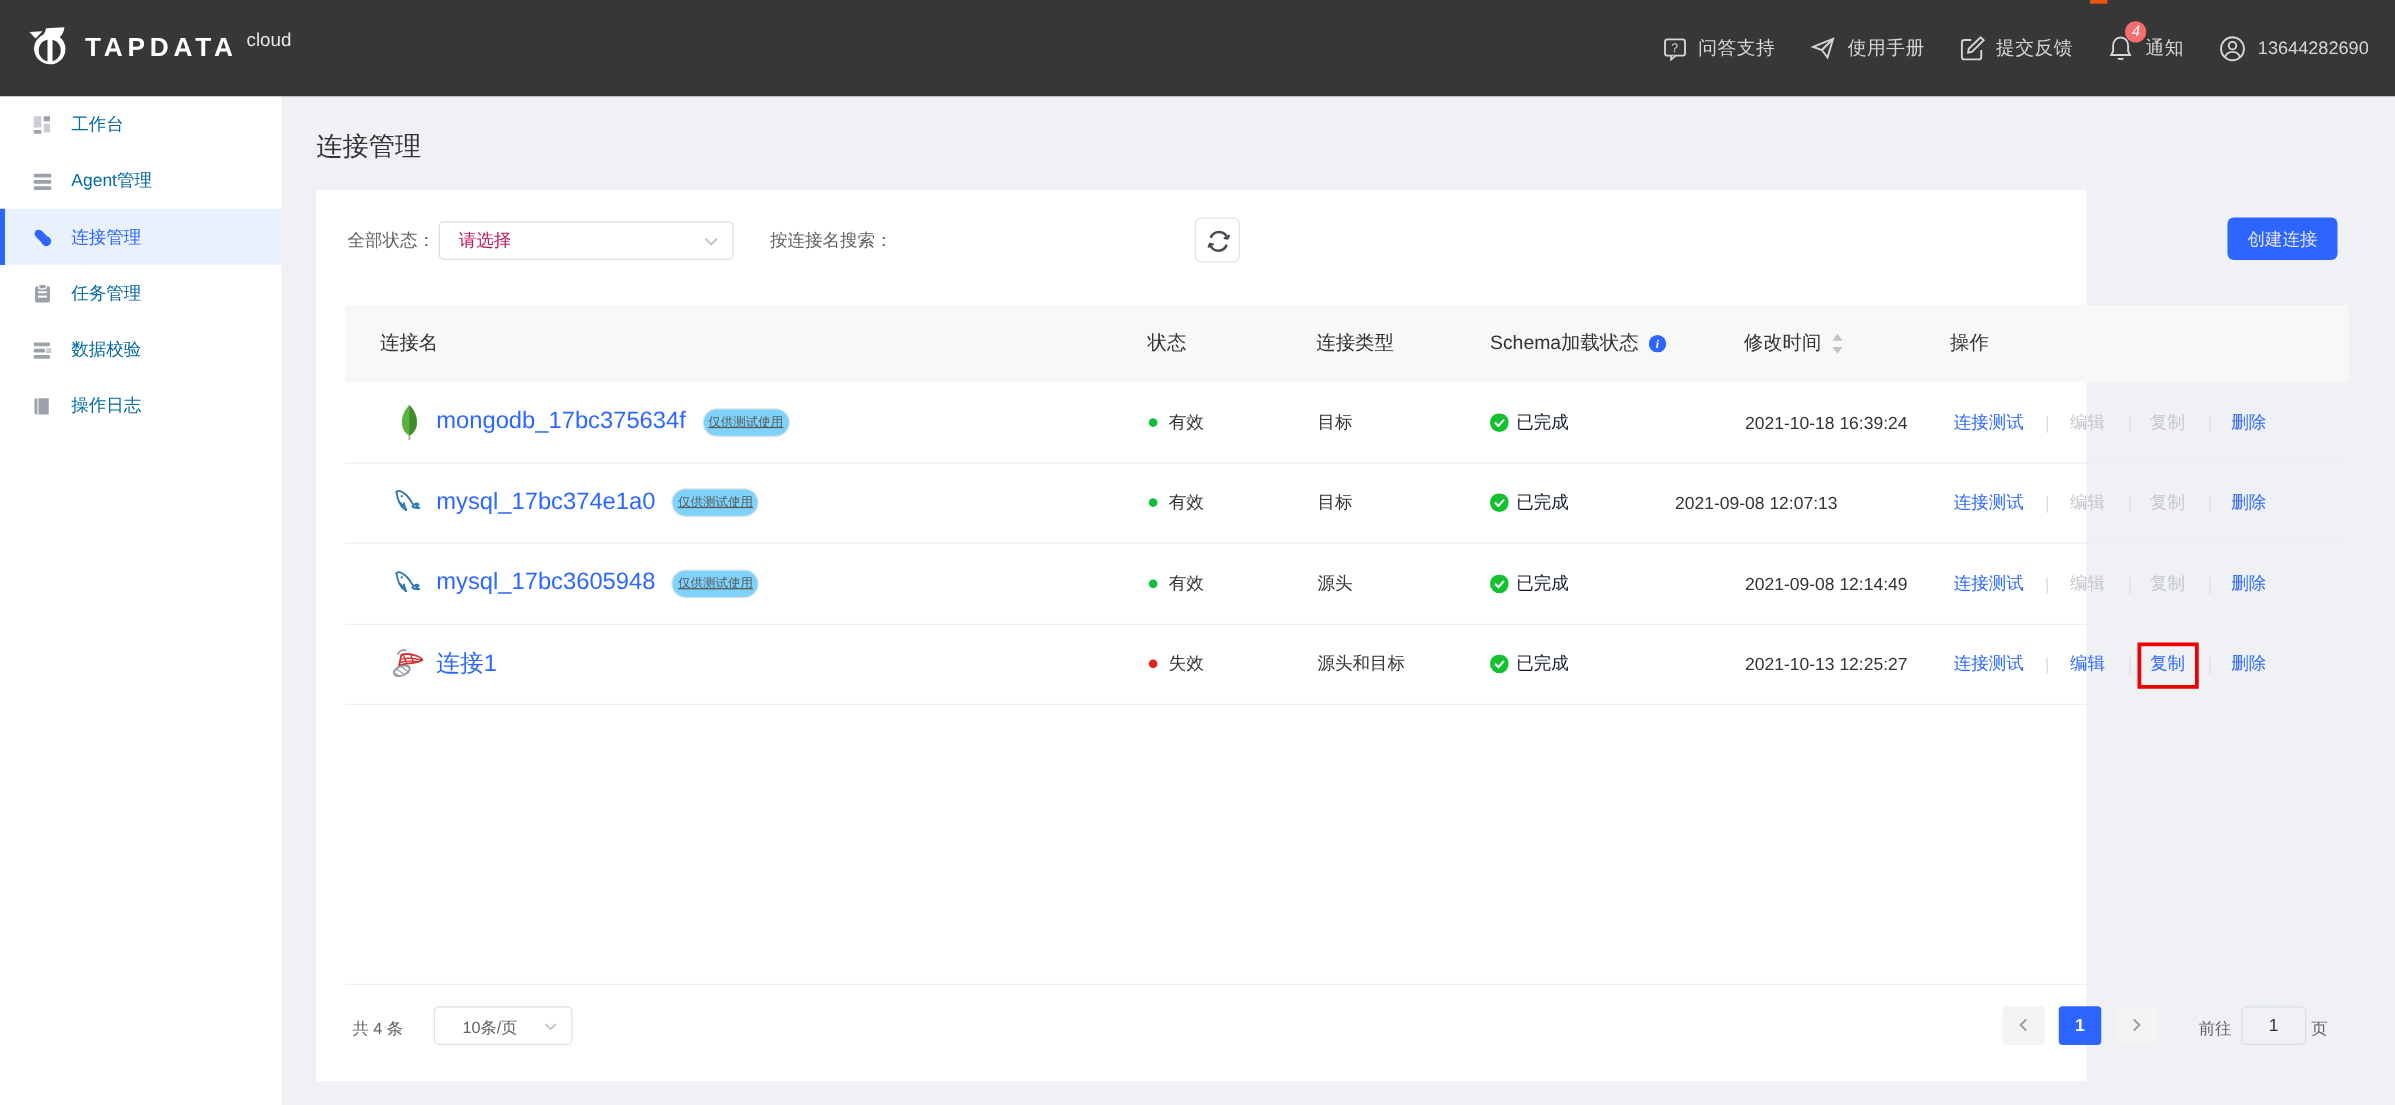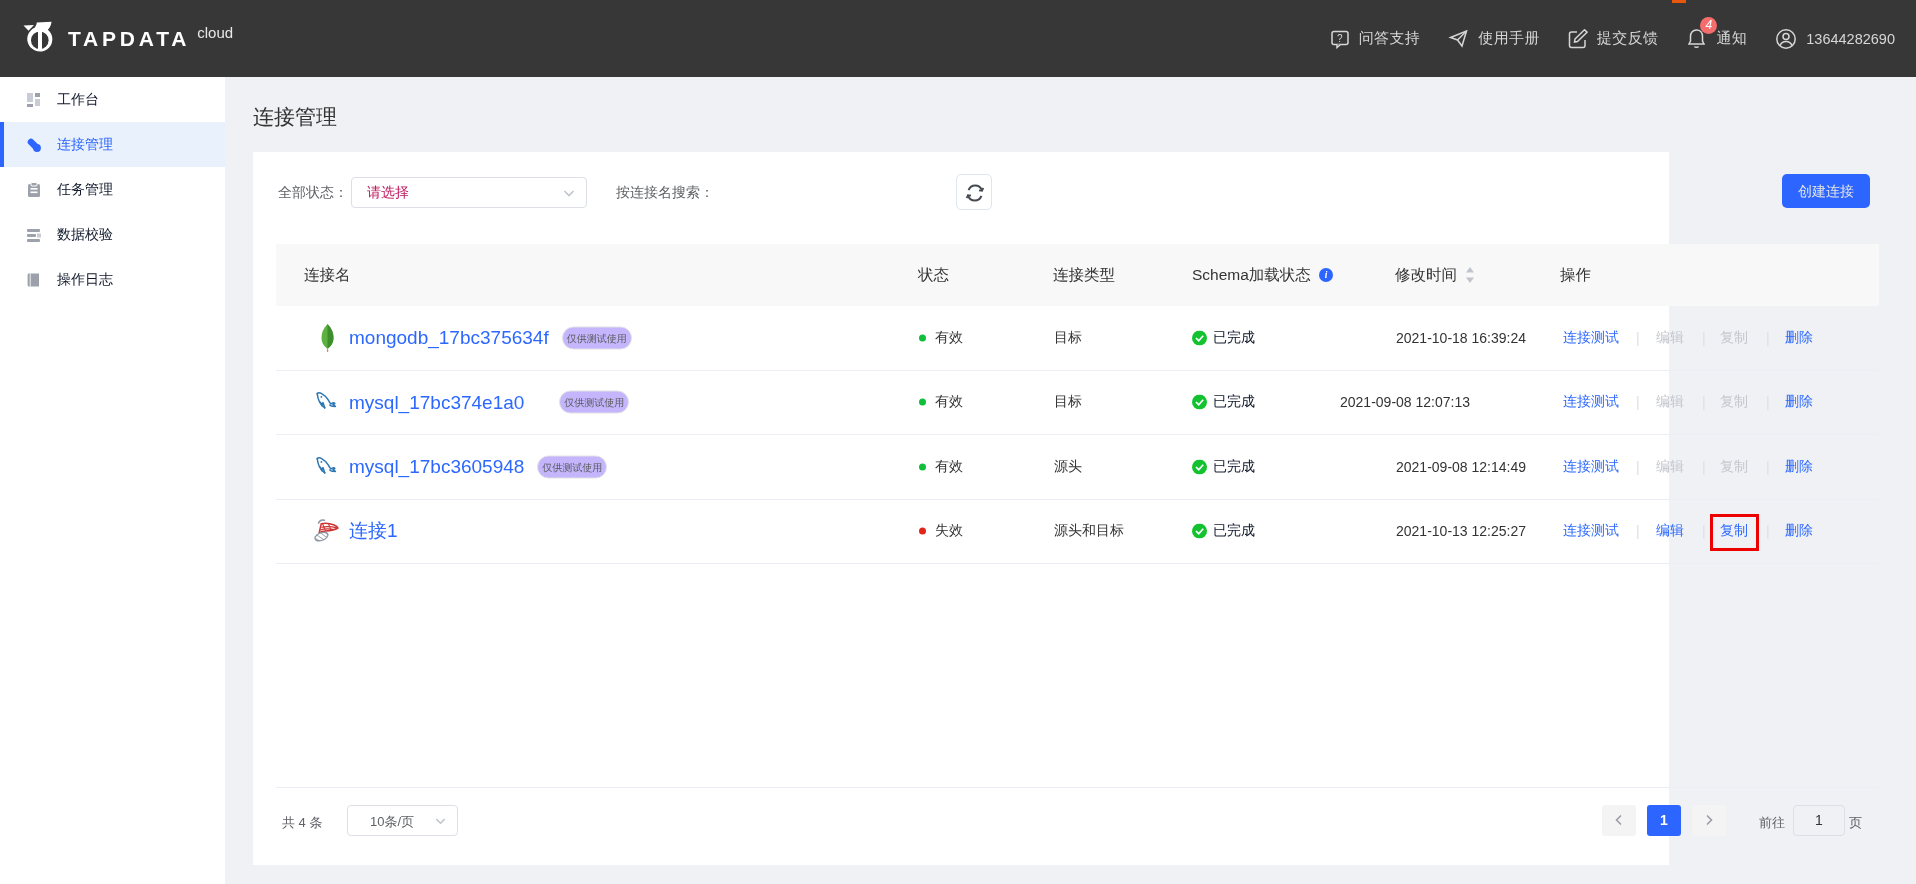--- a/index.html
+++ b/index.html
@@ -14,21 +14,21 @@
 .tmenu { position:absolute; right:21px; top:0; height:77px; display:flex; align-items:center; color:#d6d6d6; font-size:15px; letter-spacing:0.4px; }
 .titem { display:flex; align-items:center; margin-left:28px; }
 .titem svg { margin-right:9px; }
 .bellwrap { position:relative; }
 .badge { position:absolute; left:14px; top:-11px; background:#f56c6c; color:#fff; min-width:17px; height:17px; border-radius:9px; font-size:12px; line-height:17px; text-align:center; padding:0 2px; }
 .phone { font-size:14.5px; letter-spacing:0; }
 .blip { position:absolute; left:1672px; top:0; width:14px; height:3px; background:#e8570f; }
 
 
 .sidebar { position:absolute; left:0; top:77px; width:225px; height:807px; background:#fff; z-index:4; }
-.mitem { position:relative; height:45px; display:flex; align-items:center; font-size:14px; color:#0f172a; }
+.mitem { position:relative; height:45px; display:flex; align-items:center; font-size:14px; color:#0369a1; }
 .mitem .mic { width:16px; height:16px; margin-left:26px; margin-right:15px; flex:0 0 16px; }
 .mitem.active { background:#e9f1fd; color:#2c65ff; }
 .mitem.active::before { content:""; position:absolute; left:0; top:0; width:4px; height:45px; background:#2c65ff; }
 
 
 .main { position:absolute; left:225px; top:77px; width:1691px; height:807px; background:#eff1f4; }
 .ptitle { position:absolute; left:28px; top:26px; font-size:21px; font-weight:400; color:#333; }
 .card { position:absolute; left:28px; top:75px; width:1416px; height:713px; background:#fff; }
 
 
@@ -40,21 +40,21 @@
 .createbtn { position:absolute; left:1529px; top:22px; width:88px; height:34px; background:#2c65ff; border-radius:5px; color:#e5e5e5; font-size:14px; text-align:center; line-height:34px; }
 
 
 .thead { position:absolute; left:23px; top:92px; width:1603px; height:62px; background:#f8f8f9; color:#333; font-size:15.5px; font-weight:500; }
 .thead span { position:absolute; top:50%; transform:translateY(-50%); }
 .trow { position:absolute; left:23px; width:1603px; height:64.5px; border-bottom:1px solid #ebeef5; font-size:14px; color:#333; }
 .trow > * { position:absolute; top:50%; transform:translateY(-50%); }
 .namewrap { display:flex; align-items:center; }
 .cname { color:#2c68ff; font-size:19px; }
 .namewrap .tag { position:static; transform:none; margin-left:13px; }
-.tag { left:0; height:23px; line-height:21px; border:1px solid #e3e3e3; background:#c4b5fd; border-radius:12px; color:#595959; font-size:10px; padding:0 4px; white-space:nowrap; }
+.tag { left:0; height:23px; line-height:21px; border:1px solid #e3e3e3; background:#7dd3fc; border-radius:12px; color:#595959; font-size:10px; padding:0 4px; white-space:nowrap;text-decoration:underline; }
 .dot { width:7px; height:7px; border-radius:3.5px; }
 .gdot { background:#0fbe3b; }
 .rdot { background:#e1251b; }
 .oklabel { color:#0f172a; }
 .lnk { color:#2c68ff; }
 .dis { color:#c3c6cc; }
 .sep { color:#e0e0e0; }
 .redbox { position:absolute; left:1434px; top:14px; width:49px; height:37px; border:3px solid #ec0000; transform:none; }
 
 
@@ -115,20 +115,25 @@
   <div class="blip"></div>
 </div>
 
 <div class="sidebar">
   <div class="mitem"><svg class="mic" viewBox="0 0 16 16">
         <rect x="1" y="1" width="6" height="9" fill="#c9ccd4"></rect>
         <rect x="9" y="1" width="5" height="4" fill="#9ca1ab"></rect>
         <rect x="9" y="7" width="5" height="7" fill="#c9ccd4"></rect>
         <rect x="1" y="12" width="6" height="3" fill="#9ca1ab"></rect>
       </svg>工作台</div>
+  <div class="mitem"><svg class="mic" viewBox="0 0 16 16">
+        <rect x="1" y="2" width="14" height="3" rx="1" fill="#9ca1ab"></rect>
+        <rect x="1" y="7" width="14" height="3" rx="1" fill="#9ca1ab"></rect>
+        <rect x="1" y="12" width="14" height="3" rx="1" fill="#9ca1ab"></rect>
+      </svg>Agent管理</div>
   <div class="mitem active"><svg class="mic" viewBox="0 0 16 16">
         <line x1="5" y1="5" x2="10.6" y2="10.6" stroke="#2c65ff" stroke-width="6.6" stroke-linecap="round"></line>
         <circle cx="11" cy="11" r="3.9" fill="#2c65ff"></circle>
       </svg>连接管理</div>
   <div class="mitem"><svg class="mic" viewBox="0 0 16 16">
         <rect x="2" y="2" width="12" height="13" rx="1.5" fill="#9ca1ab"></rect>
         <rect x="5" y="0.5" width="6" height="3.5" rx="1" fill="#9ca1ab" stroke="#fff"></rect>
         <rect x="4.5" y="6" width="7" height="1.6" fill="#fff"></rect>
         <rect x="4.5" y="9.5" width="7" height="1.6" fill="#fff"></rect>
       </svg>任务管理</div>
@@ -210,21 +215,21 @@
       <span class="sep" style="left:1490px;">|</span>
       <span class="lnk" style="left:1509px;">删除</span>
     </div>
     <div class="trow" style="top:218.5px;">
       <svg style="left:37px;" width="26" height="26" viewBox="0 0 26 26" fill="none" stroke="#2e77b2" stroke-width="1.5" stroke-linecap="round" stroke-linejoin="round">
           <path d="M4.2 4.6 C5.3 3.4 7 3.6 8.3 4.4 C11 5.9 13.7 8.3 15.4 11.2 C16.2 12.7 16.8 14 18 14.9 L19.7 13.9 C20.5 13.5 21.4 13.8 21.9 14.5 L19.9 15.6 L22.4 17.4 L19.3 17.2 C18.3 17.1 17.5 16.7 16.8 16"></path>
           <path d="M4.2 4.6 C4.6 7.6 5.3 10.4 6.4 12.8 C7.4 14.9 9.2 17.2 11.8 18.9"></path>
           <path d="M7.5 13.3 L8.9 16.6 L10 13.6 C10.6 15.4 11.2 17.2 11.8 18.9"></path>
           <circle cx="8.4" cy="7.9" r="0.9" fill="#2e77b2" stroke="none"></circle>
         </svg>
-      <span class="namewrap" style="left:73px;gap:22px;">
+      <span class="namewrap" style="left:73px;">
           <span class="cname">mysql_17bc374e1a0</span>
           <span class="tag">仅供测试使用</span>
         </span>
       <span class="dot gdot" style="left:643px;"></span>
       <span style="left:659px;">有效</span>
       <span style="left:778px;">目标</span>
       <svg style="left:916px;" width="15" height="15" viewBox="0 0 15 15">
           <circle cx="7.5" cy="7.5" r="7.5" fill="#12c22e"></circle>
           <path d="M4 7.5 L6.7 10.2 L11.2 5.2" stroke="#fff" stroke-width="1.7" fill="none"></path>
         </svg>

